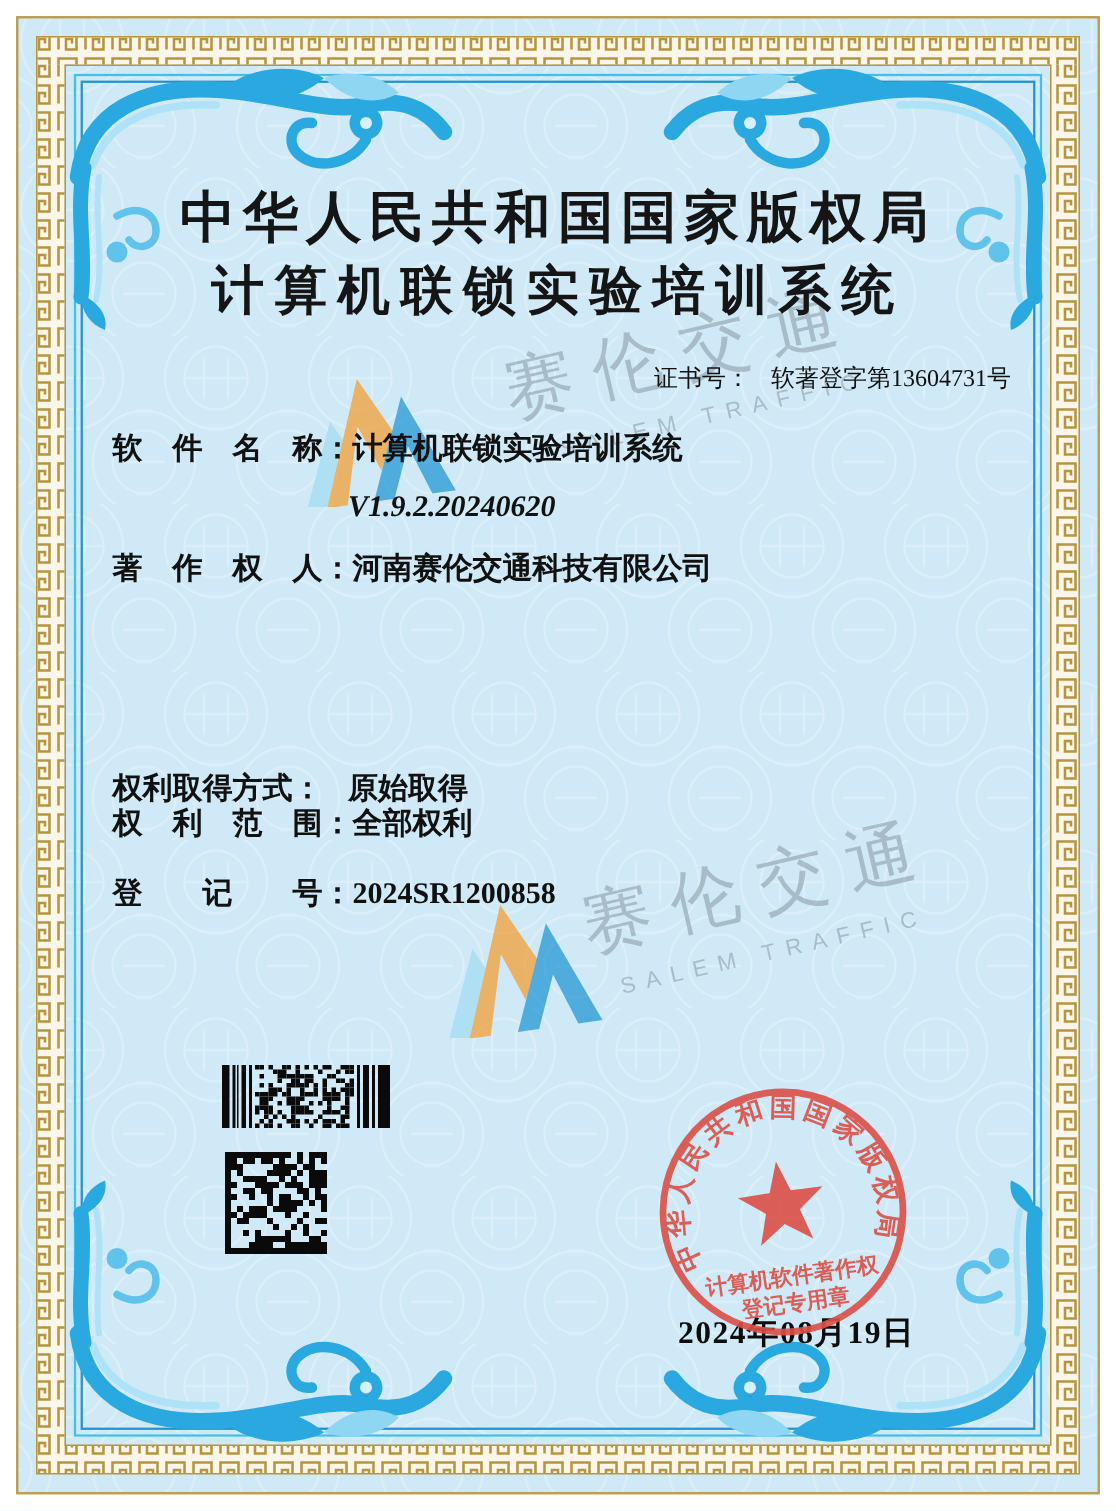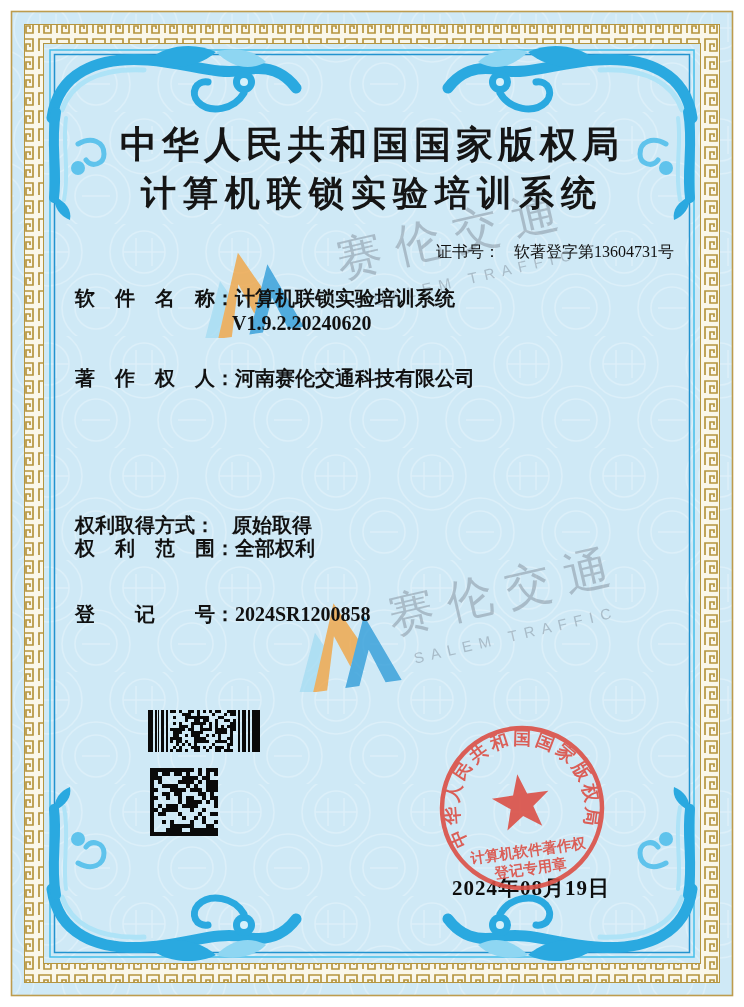--- a/index.html
+++ b/index.html
@@ -117,35 +117,35 @@
   <div class="title title1">中华人民共和国国家版权局</div>
   <div class="title title2">计算机联锁实验培训系统</div>
 
   <div class="certno">
     <span>证书号：</span><span class="gap"></span><span>软著登字第13604731号</span>
   </div>
 
   <div class="row" style="top:285px;">
     <span class="lbl">软　件　名　称：</span><span class="val">计算机联锁实验培训系统</span>
   </div>
-  <div class="version" style="top:312px;">V1.9.2.20240620</div>
+  <div class="version" style="top:327px;font-style:italic;">V1.9.2.20240620</div>
 
   <div class="row" style="top:365px;">
     <span class="lbl">著　作　权　人：</span><span class="val">河南赛伦交通科技有限公司</span>
   </div>
 
   <div class="row" style="top:488px;margin-top:24px;">
     <span class="lbl">权利取得方式：</span><span class="val">原始取得</span>
   </div>
 
   <div class="row" style="top:535px;">
     <span class="lbl">权　利　范　围：</span><span class="val">全部权利</span>
   </div>
 
-  <div class="row" style="top:582px;margin-top:19px;">
+  <div class="row" style="top:582px;">
     <span class="lbl">登　　记　　号：</span><span class="val">2024SR1200858</span>
   </div>
 
 
   <svg id="barcode" class="codebox" style="left:148px;top:710px;" width="112" height="42" viewBox="0 0 112 42">
       <rect x="0" y="0" width="5" height="42" fill="#0a0a0a"></rect>
       <rect x="7" y="0" width="2" height="42" fill="#0a0a0a"></rect>
       <rect x="10" y="0" width="1" height="42" fill="#0a0a0a"></rect>
       <rect x="13" y="0" width="3" height="42" fill="#0a0a0a"></rect>
       <rect x="18" y="0" width="2" height="42" fill="#0a0a0a"></rect>

